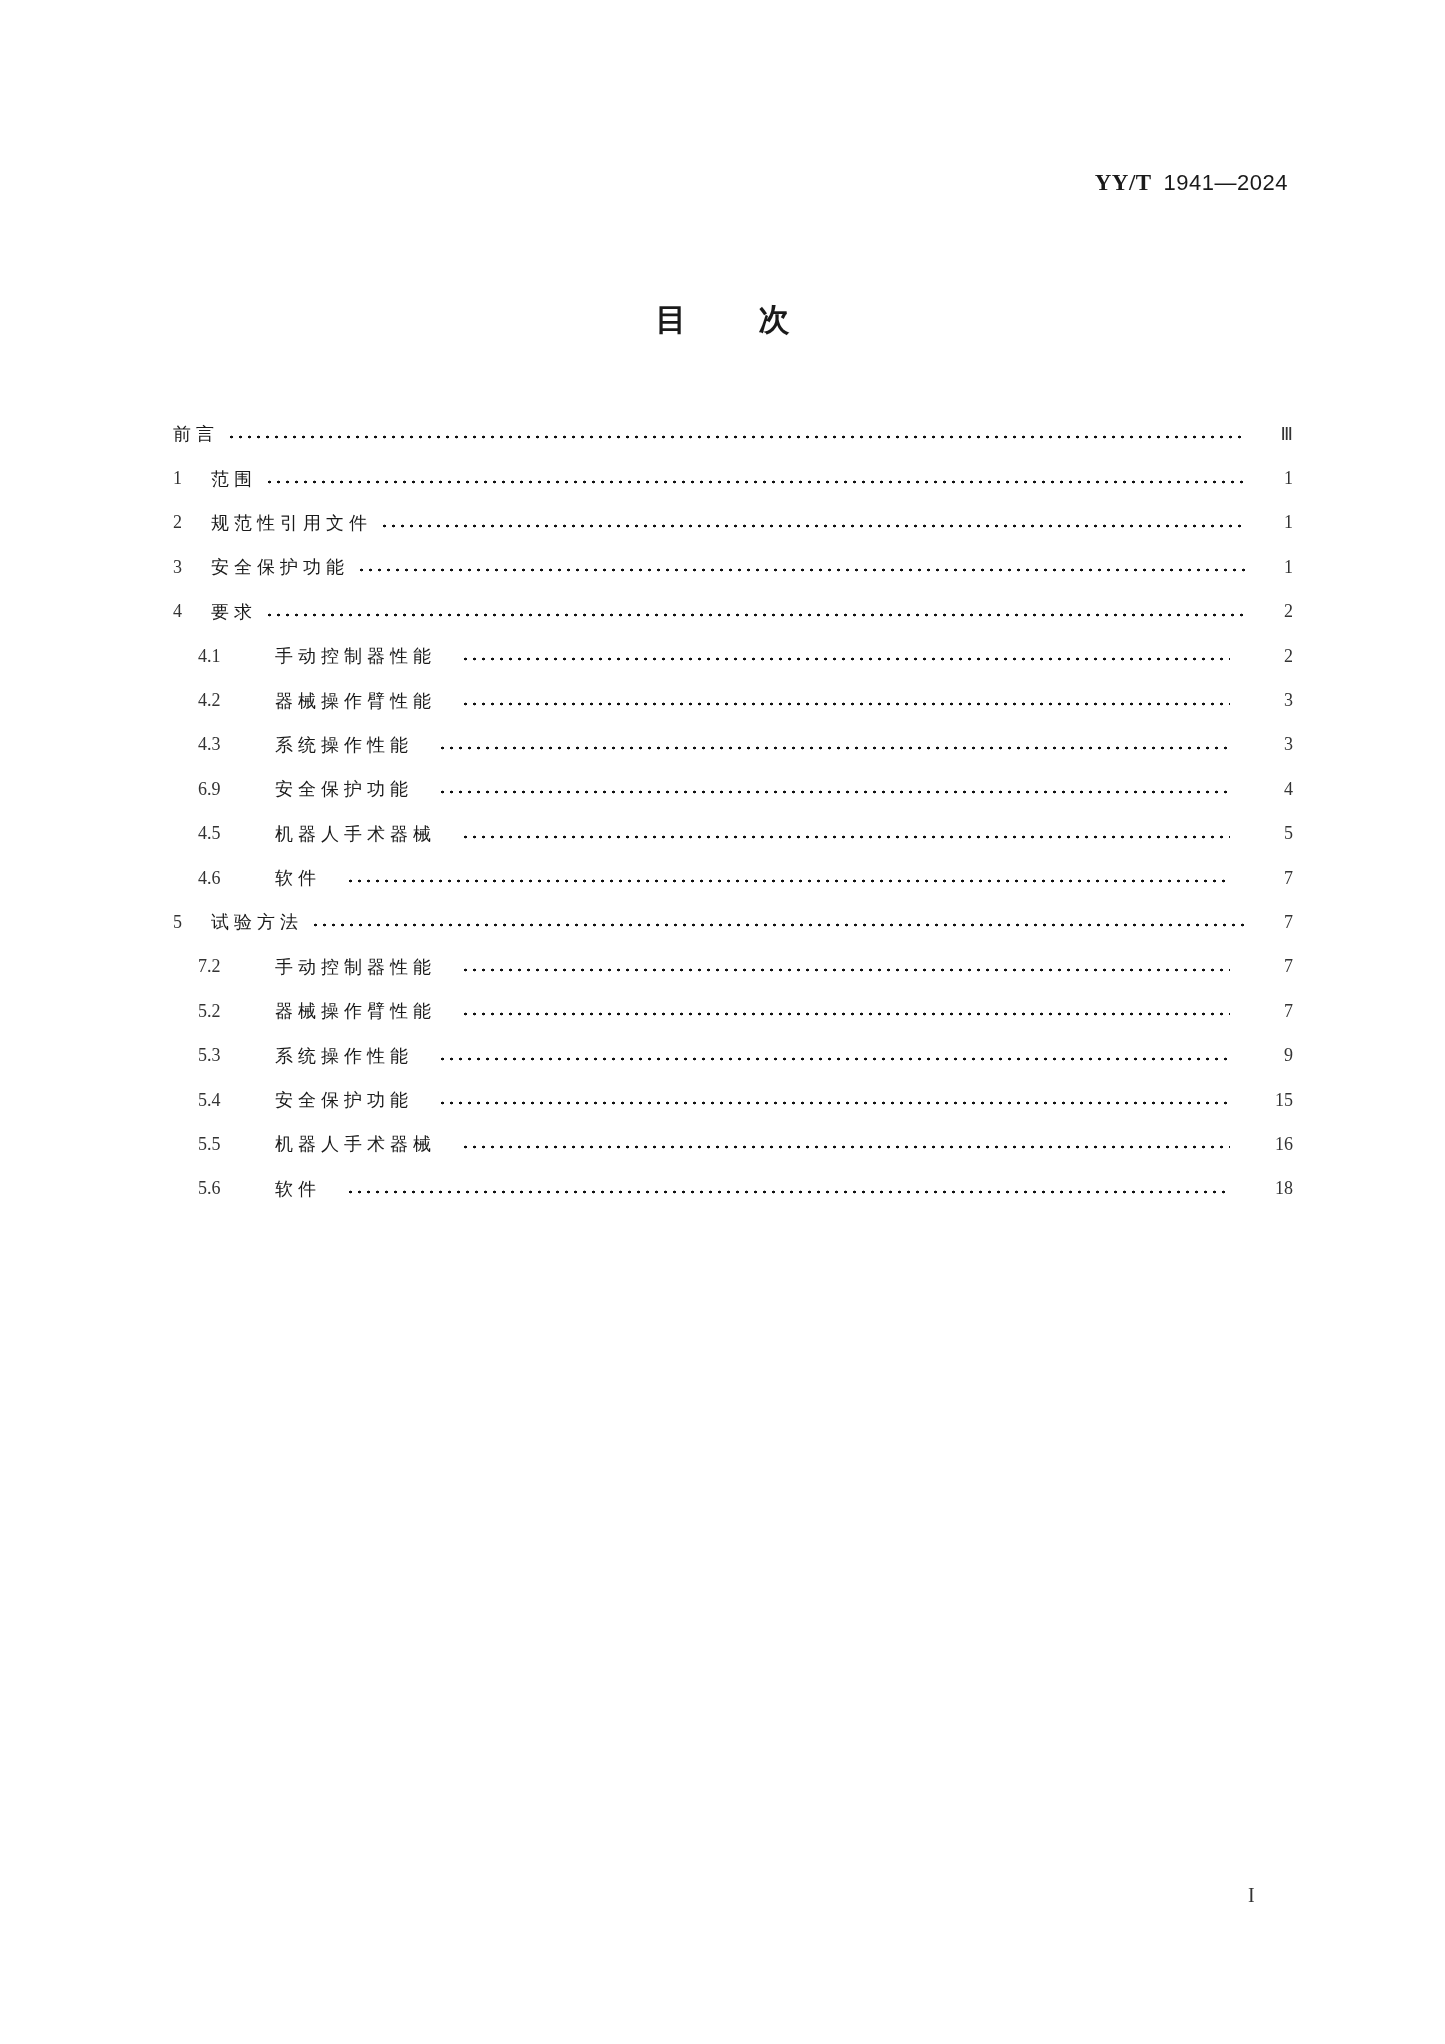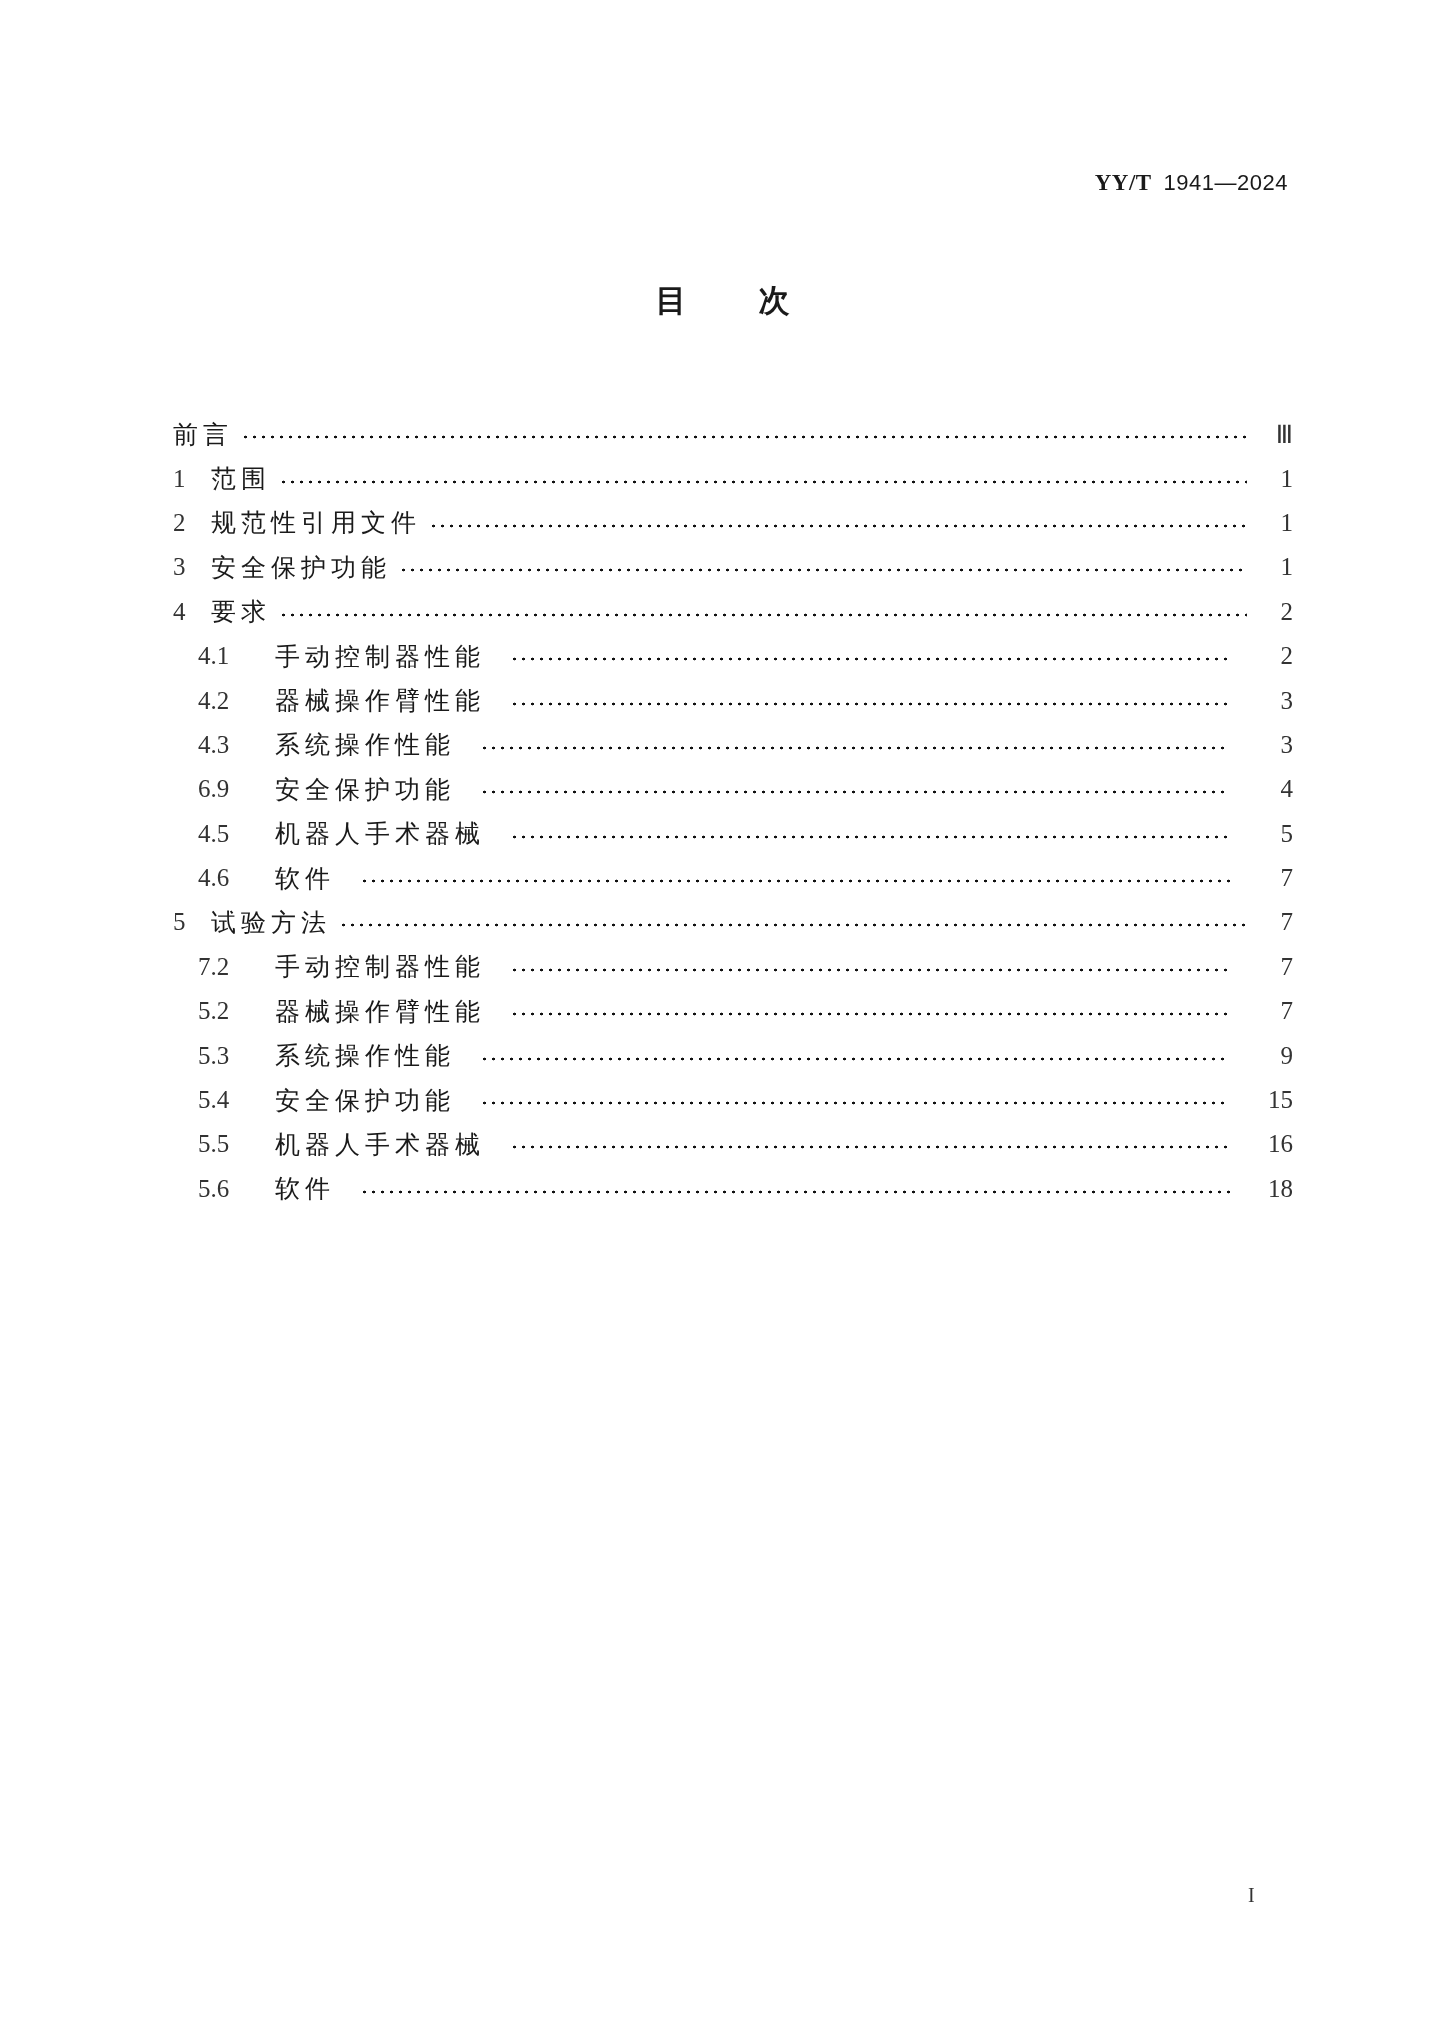--- a/index.html
+++ b/index.html
@@ -8,30 +8,30 @@
     font-family: "DejaVu Serif", "Liberation Serif", serif;
     color: #1a1a1a;
   }
   .doc-code {
     position: absolute; top: 170px; right: 157px;
     font-size: 21px; letter-spacing: 0.5px;
   }
   .doc-code .prefix { font-family: "Liberation Serif", serif; font-weight: bold; font-size: 23px; }
   .doc-code .num { font-family: "Liberation Sans", sans-serif; font-size: 22px; margin-left: 12px; }
   .title {
-    position: absolute; top: 280px; left: 0; width: 100%;
+    position: absolute; top: 299px; left: 0; width: 100%;
     text-align: center; font-family: "DejaVu Sans", sans-serif;
     font-weight: bold; font-size: 31px;
   }
   .title span { display: inline-block; }
   .title .gap { width: 72px; }
   .toc { position: absolute; top: 412px; left: 173px; width: 1120px; }
   .toc-row {
     position: relative; height: 44.4px; display: flex; align-items: center;
-    font-size: 25px;
+    font-size: 18px;
   }
   .toc-row.level2 { padding-left: 25px; gap: 17px; }
   .toc-row .num { display: inline-block; width: 38px; font-family: "Liberation Serif", serif; color: #333; }
   .toc-row.level2 .num { width: 60px; }
   .toc-row .label { letter-spacing: 5px; white-space: nowrap; }
   .toc-row .leader {
     flex: 1; height: 4px; margin: 6px 10px 0 8px;
     background-image: radial-gradient(circle, #111 1.3px, transparent 1.6px);
     background-size: 9px 4px; background-repeat: repeat-x;
   }

